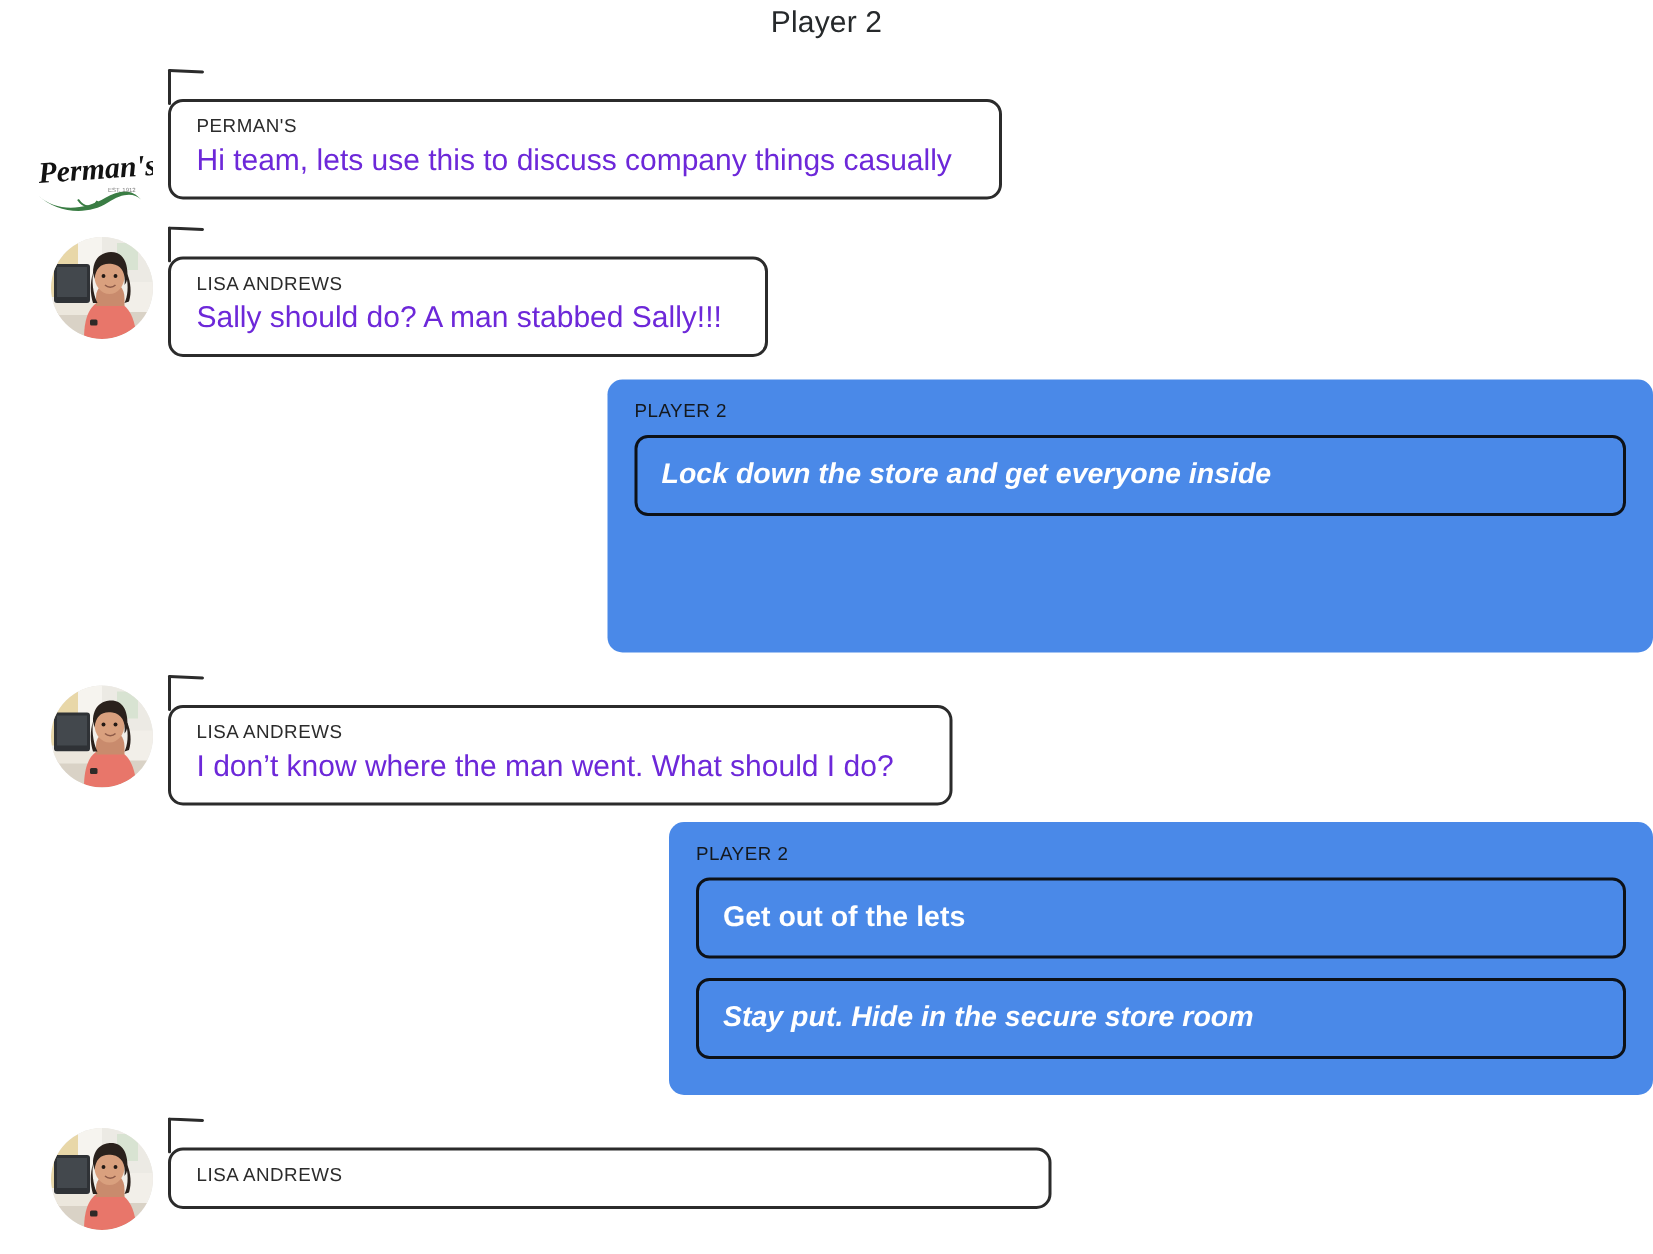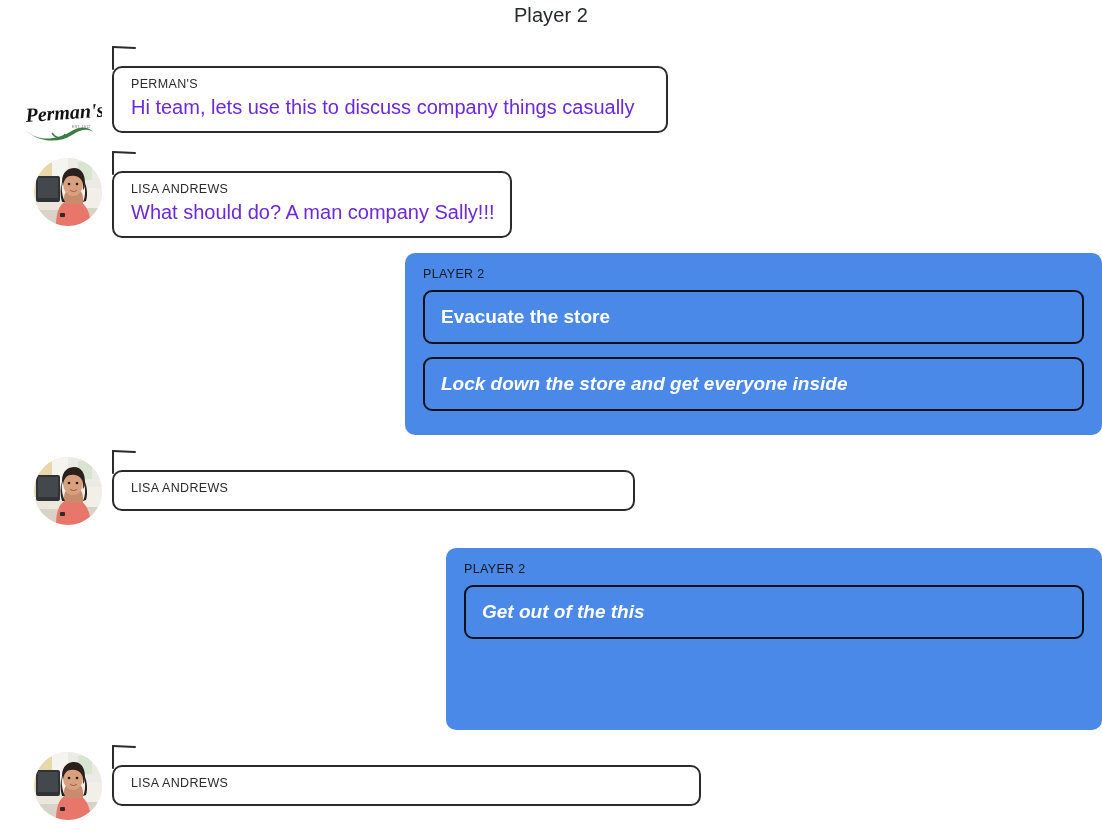--- a/index.html
+++ b/index.html
@@ -195,28 +195,27 @@
   <div class="bubble-wrap" style="margin-left:10px; margin-top:13px;">
     <div class="bubble-tail">
       <svg width="26" height="24" viewBox="0 0 26 24" xmlns="http://www.w3.org/2000/svg">
         <path d="M2 1 L24 1 L24 5 L7 5 L7 23 L2 23 Z" fill="#ffffff"></path>
         <path d="M2 1 L24 2" stroke="#2b2b2b" stroke-width="2" fill="none" stroke-linecap="round"></path>
         <path d="M2 1 L2 23" stroke="#2b2b2b" stroke-width="2" fill="none" stroke-linecap="round"></path>
       </svg>
     </div>
     <div class="bubble" style="width:400px;">
       <div class="sender">LISA ANDREWS</div>
-      <div class="msg">What should do? A man company Sally!!!</div>
+      <div class="msg">Sally should do? A man stabbed Sally!!!</div>
     </div>
   </div>
 </div>
 
 <div class="option-panel" style="left:405px; top:253px; width:697px; height:182px;">
   <div class="option-panel-label">PLAYER 2</div>
-  <button class="option-btn">Evacuate the store</button>
   <button class="option-btn">Lock down the store and get everyone inside</button>
 </div>
 
 <div class="row" style="left:34px; top:457px;">
   <div class="avatar">
     <svg viewBox="0 0 68 68" xmlns="http://www.w3.org/2000/svg" aria-hidden="true">
       <defs>
           <clipPath id="c2">
             <circle cx="34" cy="34" r="34"></circle>
           </clipPath>
@@ -248,27 +247,29 @@
   <div class="bubble-wrap" style="margin-left:10px; margin-top:13px;">
     <div class="bubble-tail">
       <svg width="26" height="24" viewBox="0 0 26 24" xmlns="http://www.w3.org/2000/svg">
         <path d="M2 1 L24 1 L24 5 L7 5 L7 23 L2 23 Z" fill="#ffffff"></path>
         <path d="M2 1 L24 2" stroke="#2b2b2b" stroke-width="2" fill="none" stroke-linecap="round"></path>
         <path d="M2 1 L2 23" stroke="#2b2b2b" stroke-width="2" fill="none" stroke-linecap="round"></path>
       </svg>
     </div>
     <div class="bubble" style="width:523px;">
       <div class="sender">LISA ANDREWS</div>
+      <div class="msg">I don’t know where the man went. What should I do?</div>
     </div>
   </div>
 </div>
 
 <div class="option-panel" style="left:446px; top:548px; width:656px; height:182px;">
   <div class="option-panel-label">PLAYER 2</div>
-  <button class="option-btn">Get out of the this</button>
+  <button class="option-btn">Get out of the lets</button>
+  <button class="option-btn">Stay put. Hide in the secure store room</button>
 </div>
 
 <div class="row" style="left:34px; top:752px;">
   <div class="avatar">
     <svg viewBox="0 0 68 68" xmlns="http://www.w3.org/2000/svg" aria-hidden="true">
       <defs>
           <clipPath id="c3">
             <circle cx="34" cy="34" r="34"></circle>
           </clipPath>
         </defs>

